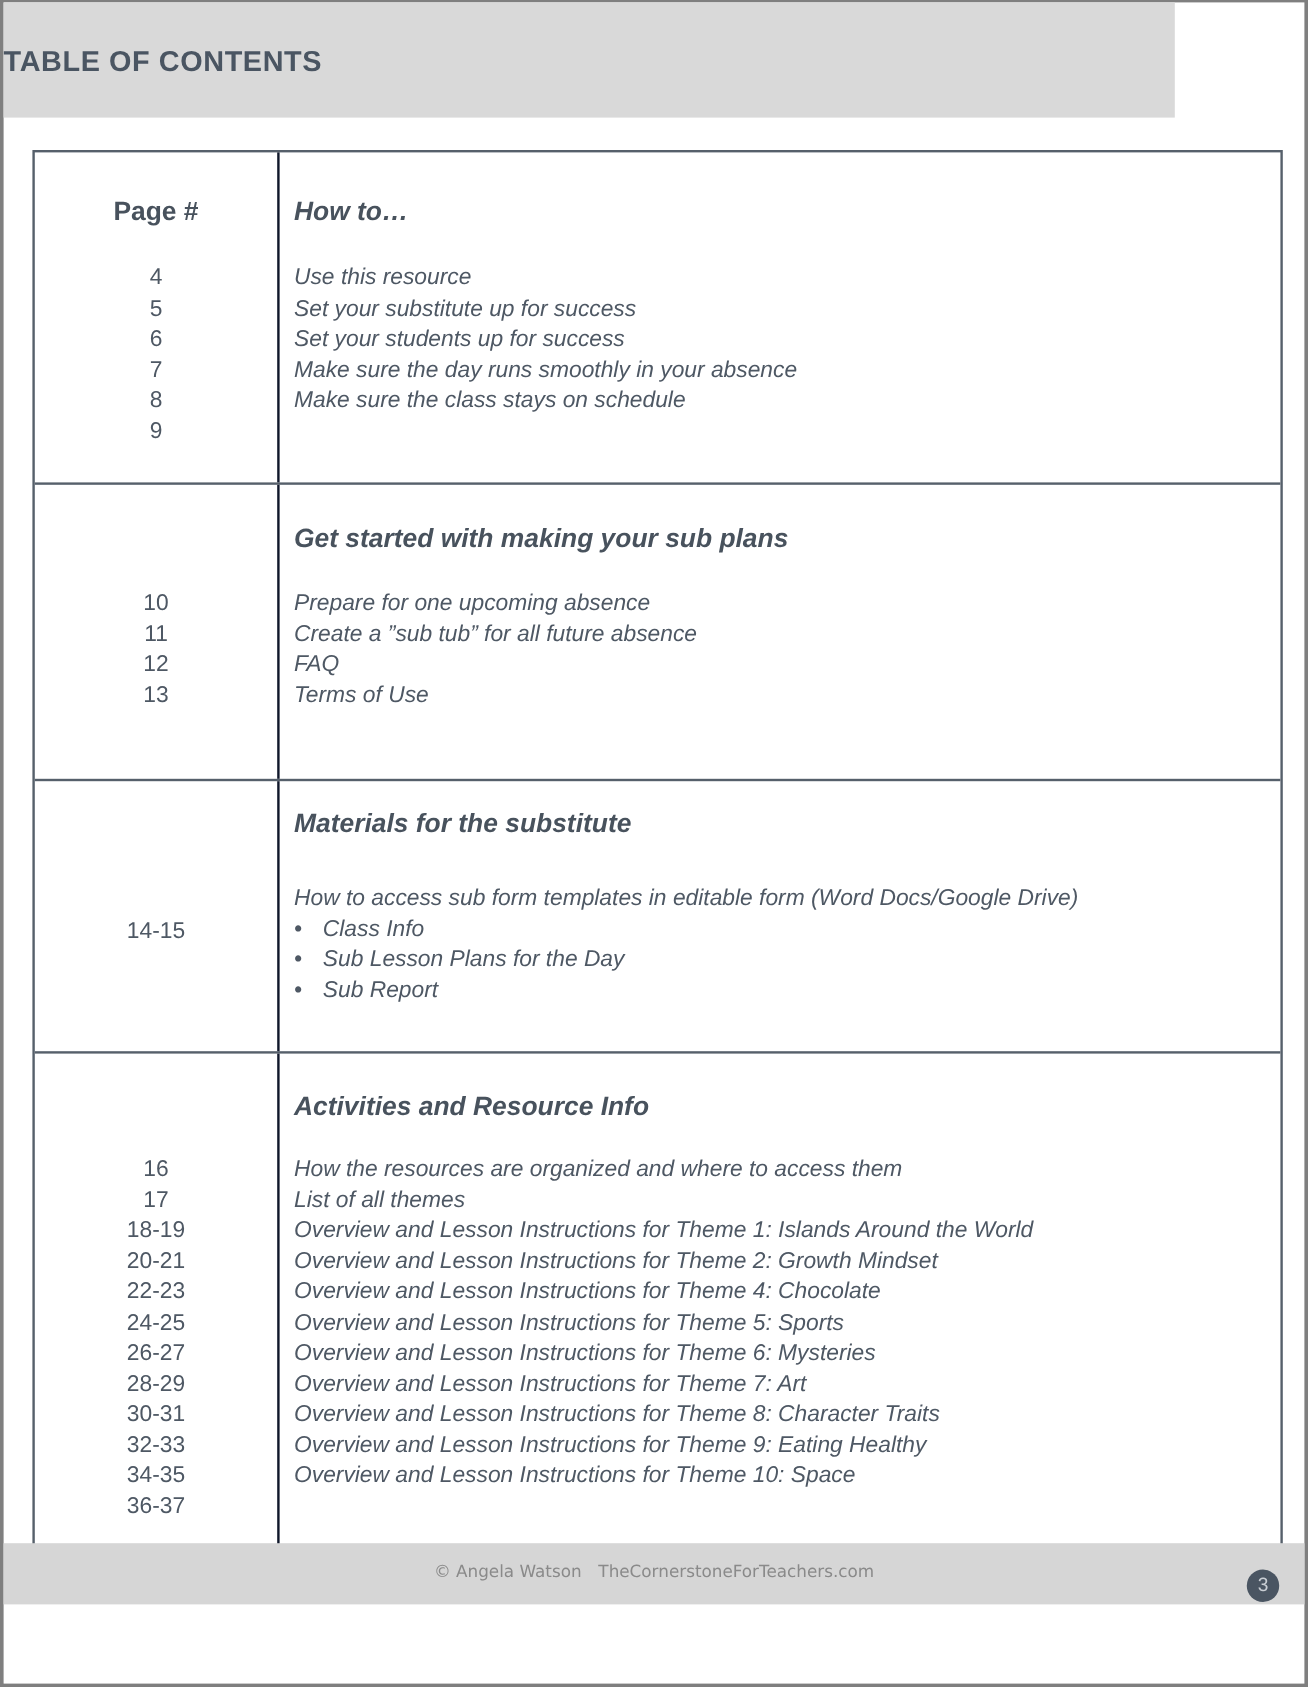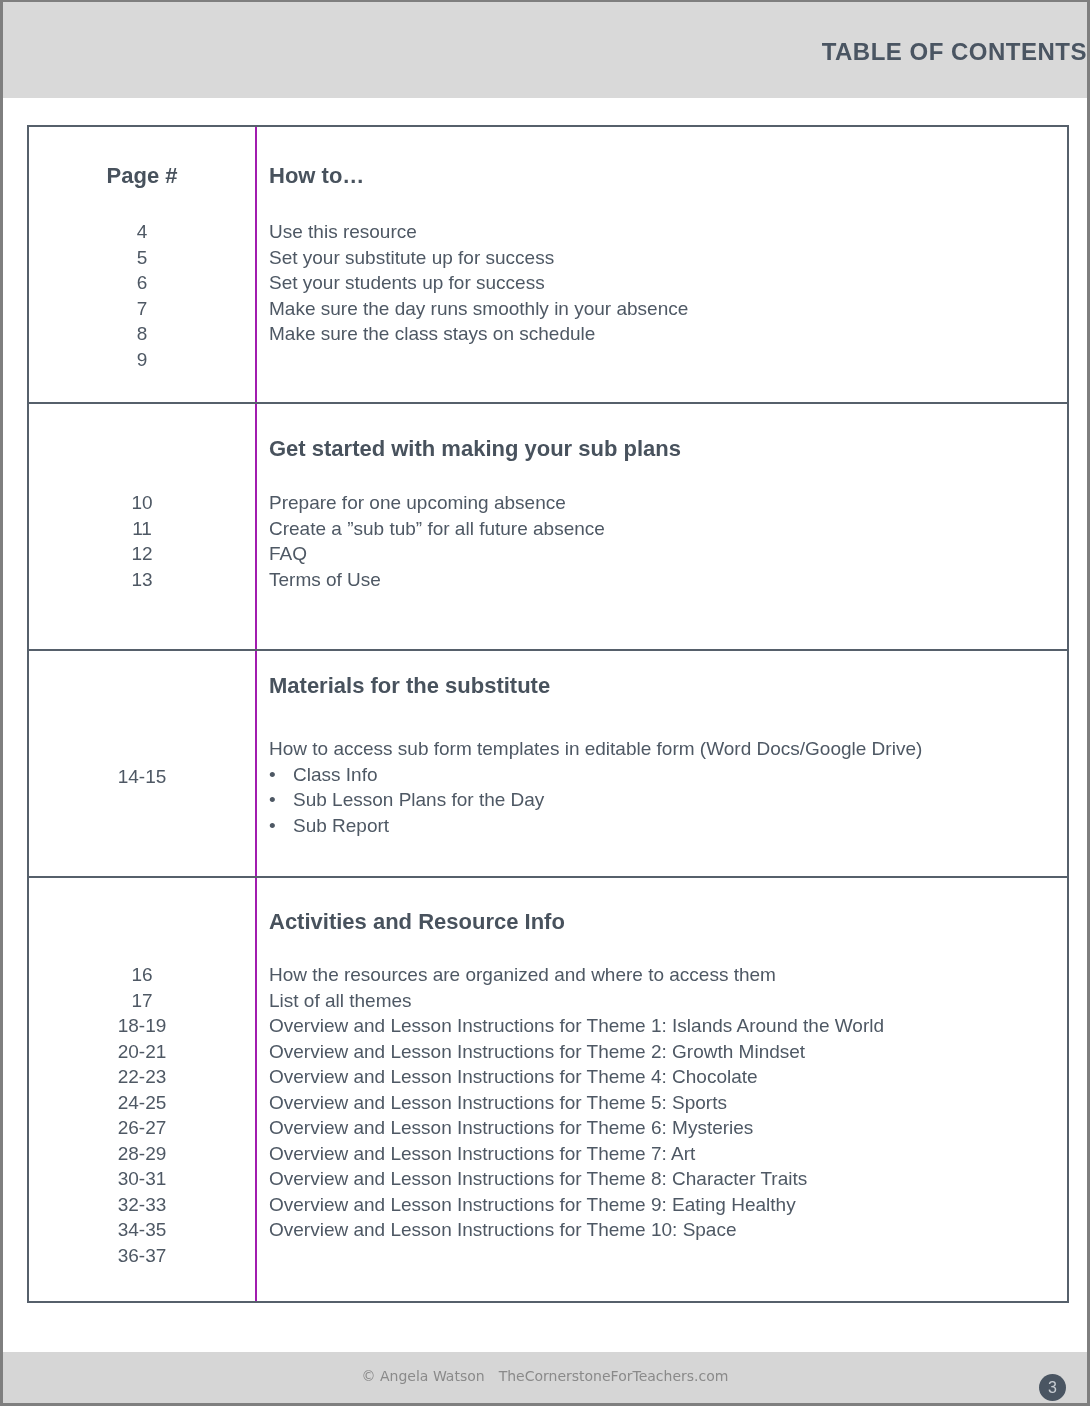--- a/index.html
+++ b/index.html
@@ -12,23 +12,23 @@
     color: #4a5562;
   }
   .page {
     position: absolute;
     left: 3px; top: 2px;
     width: 1084px; height: 1401px;
     background: #ffffff;
   }
   .header {
     position: absolute; left: 0; top: 0;
-    width: 1084px; height: 96px;
+    width: 976px; height: 96px;
     background: #d9d9d9;
-    display: flex; align-items: center; justify-content: flex-end;
+    display: flex; align-items: center; justify-content: flex-start;
   }
   .header-title {
     font-family: "Liberation Sans", sans-serif;
     font-weight: bold;
     font-size: 24px;
     letter-spacing: 0.5px;
     color: #4a5562;
     margin-top: 4px;
   }
   .toc {
@@ -38,30 +38,31 @@
     border: 2px solid #56606b;
     box-sizing: content-box;
   }
   .row {
     display: flex;
     border-top: 2px solid #56606b;
     box-sizing: border-box;
   }
   .row:first-child { border-top: none; }
   .pages-col {
-    width: 228px;
-    border-right: 2px solid #a21caf;
+    width: 204px;
+    border-right: 2px solid #0f172a;
     box-sizing: border-box;
     text-align: center;
     position: relative;
   }
   .content-col {
     flex: 1;
     padding-left: 24px;
     position: relative;
+    font-style: italic;
   }
   .col-head {
     font-weight: bold;
     font-size: 22px;
     color: #48525d;
     position: absolute;
     left: 12px;
   }
   .pages-col .col-head {
     left: 0; right: 0;
@@ -72,21 +73,21 @@
     left: 12px; right: 0;
     font-size: 19px;
     line-height: 25.5px;
     color: #4e5864;
   }
   .pages-col .lines { left: 0; text-align: center; }
   .bullet-item { display: flex; }
   .bullet-dot { width: 24px; }
   .footer {
     position: absolute;
-    left: 0; top: 1350px;
+    left: 0; top: 1284px;
     width: 1084px; height: 51px;
     background: #d6d6d6;
   }
   .footer-text {
     position: absolute;
     left: 0; right: 0; top: 16px;
     text-align: center;
     font-family: "DejaVu Sans", sans-serif;
     font-size: 14px;
     color: #8a8a8a;

